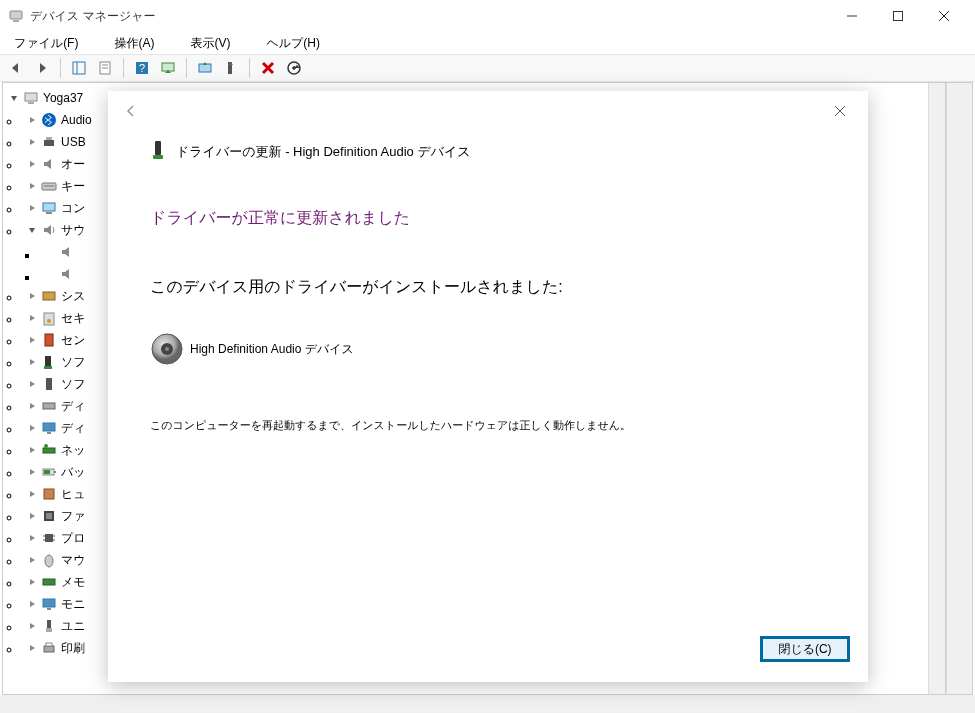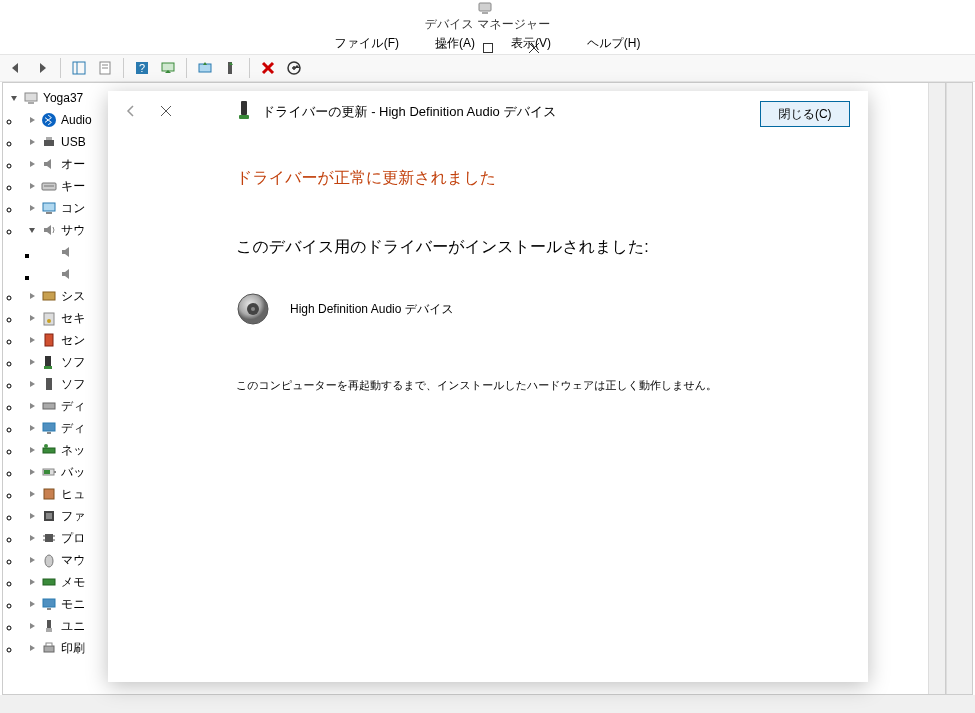--- a/index.html
+++ b/index.html
@@ -14,21 +14,20 @@
     position: relative;
     color: #000;
   }
   
   .titlebar {
     height: 32px;
     display: flex;
     align-items: center;
     padding: 0 8px;
     background: #fff;
-    flex-direction: column;
   }
   .titlebar .app-icon {
     width: 16px; height: 16px;
     margin-right: 6px;
   }
   .titlebar .title { flex: 0 0 auto; color: #333; }
   .titlebar .spacer { flex: 1; }
   .win-btns { display: flex; }
   .win-btn {
     width: 46px; height: 30px;
@@ -37,21 +36,20 @@
   }
   .win-btn svg { width: 10px; height: 10px; }
 
   .menubar {
     height: 22px;
     display: flex;
     align-items: center;
     padding: 0 6px;
     gap: 20px;
     background: #fff;
-    justify-content: center;
   }
   .menubar span { padding: 2px 8px; }
 
   .toolbar {
     height: 28px;
     display: flex;
     align-items: center;
     padding: 0 4px;
     gap: 2px;
     border-top: 1px solid #e5e5e5;
@@ -112,21 +110,21 @@
   }
 
   
   .dialog {
     position: absolute;
     left: 108px; top: 91px;
     width: 760px; height: 591px;
     background: #fff;
     box-shadow: 0 4px 20px rgba(0,0,0,0.25);
     z-index: 10;
-    display:flex; flex-direction:row;
+    display:flex; flex-direction:column;
   }
   .dlg-titlebar {
     height: 40px;
     display: flex;
     align-items: center;
     justify-content: flex-end;
     padding: 0 8px;
   }
   .dlg-close {
     width: 40px; height: 30px;
@@ -144,39 +142,39 @@
     flex:1;
     padding: 0 42px;
     position:relative;
   }
   .dlg-header-row {
     display:flex; align-items:center; gap:10px;
     margin-top: 8px;
     font-size: 13px;
   }
   .dlg-heading {
-    color: #c2410c;
+    color: #701a75;
     font-size: 16px;
     margin-top: 44px;
   }
   .dlg-text1 { margin-top: 48px; font-size: 16px; }
   .dlg-device-row {
-    display:flex; align-items:center; gap:20px;
+    display:flex; align-items:center; gap:6px;
     margin-top: 34px;
   }
   .dlg-device-row .spk-icon { width:34px; height:34px; }
   .dlg-text2 { margin-top: 52px; font-size: 11px; }
   .dlg-footer {
     height: 56px;
     display:flex; align-items:center; justify-content:flex-end;
     padding: 0 18px 10px 0;
   }
   .dlg-btn {
     min-width: 90px; height: 26px;
-    border: 1px solid #0369a1;
+    border: 3px solid #0369a1;
     background: #e5f1fb;
     font-size: 12px;
     display:flex; align-items:center; justify-content:center;
     padding: 0 12px;
   }
 
 </style>
 </head>
 <body>
 

